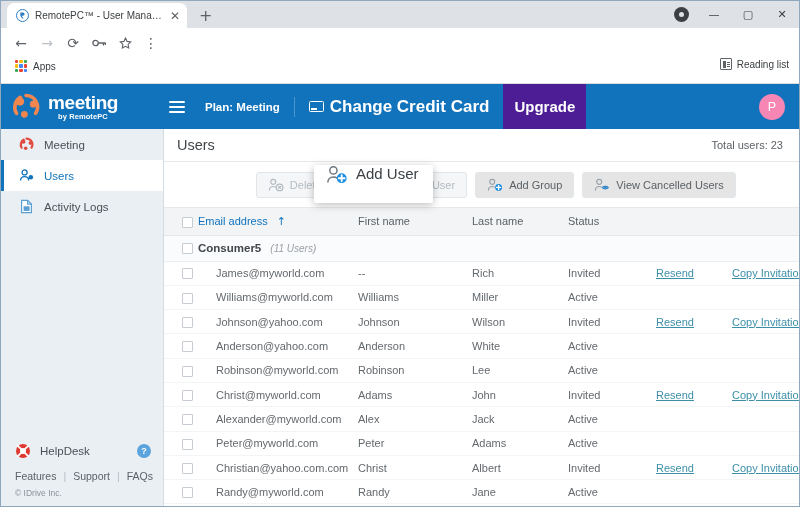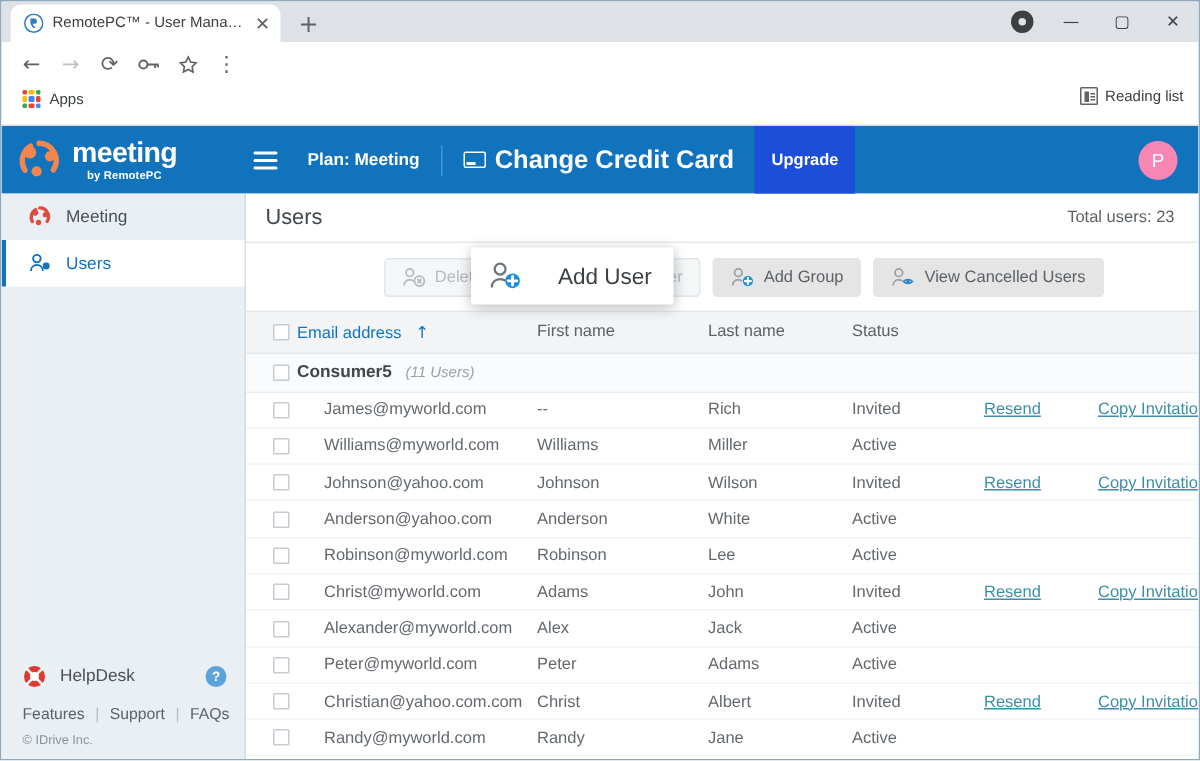--- a/index.html
+++ b/index.html
@@ -252,23 +252,23 @@
     border-radius: 1.5px;
     position: relative;
     flex: none;
   }
   .cc-icon::before {
     content:""; position:absolute; left:1.5px; bottom:1.5px;
     width: 6px; height: 1.5px; background: #ffffff;
   }
   .upgrade-btn {
     margin-left: 14px;
-    background: #1d4ed8;
+    background: #4c1d95;
     color: #ffffff;
-    font-size: 11px; font-weight: bold;
+    font-size: 15px; font-weight: bold;
     padding: 21px 11px;
     border-radius: 3px;
     border: none;
     cursor: pointer;
     font-family: "Liberation Sans", sans-serif;
   }
   .avatar {
     position: absolute;
     right: 14px;
     width: 26px; height: 26px;
@@ -398,22 +398,22 @@
 
   
   .addusr-hover {
     position: absolute;
     left: 150px;
     top: 3px;
     height: 38px;
     background: #ffffff;
     box-shadow: 0 2px 9px rgba(0,0,0,0.26);
     border-radius: 2px;
-    display: flex; align-items: center;
-    gap: 24px;
+    display: flex; 
+    gap: 8px;
     padding: 0 14px 0 12px;
     cursor: pointer;
     z-index: 30;
   }
   .addusr-hover .lbl {
     font-size: 15px;
     color: #3b4045;
   }
 
   
@@ -601,20 +601,30 @@
           <span class="side-icon">
             <svg width="15" height="15" viewBox="0 0 15 15">
               <circle cx="5.6" cy="4.4" r="2.5" fill="none" stroke="#1173bc" stroke-width="1.3"></circle>
               <path d="M1.6 12.6c0-2.4 1.8-3.9 4-3.9s4 1.5 4 3.9" fill="none" stroke="#1173bc" stroke-width="1.3"></path>
               <circle cx="11.8" cy="9.3" r="2.3" fill="#1173bc"></circle>
             </svg>
           </span>
           <span>Users</span>
         </div>
 
+        <div class="side-item">
+          <span class="side-icon">
+            <svg width="15" height="15" viewBox="0 0 15 15">
+              <path d="M2.6 1.4h6l3.8 3.7v8.5h-9.8z" fill="#ffffff" stroke="#5a9fd4" stroke-width="1.2"></path>
+              <path d="M8.6 1.4v3.8h3.8" fill="none" stroke="#5a9fd4" stroke-width="1.2"></path>
+              <rect x="4.6" y="7.3" width="6" height="4.6" fill="#5a9fd4"></rect>
+            </svg>
+          </span>
+          <span>Activity Logs</span>
+        </div>
 
         <div class="side-spacer"></div>
 
         <div class="helpdesk-row">
           <span class="side-icon">
             <svg width="16" height="16" viewBox="0 0 16 16">
               <circle cx="8" cy="8" r="7" fill="#e03a30"></circle>
               <circle cx="8" cy="8" r="3" fill="#ffffff"></circle>
               <path d="M2.6 2.6l3.3 3.3M13.4 2.6l-3.3 3.3M2.6 13.4l3.3-3.3M13.4 13.4l-3.3-3.3" stroke="#ffffff" stroke-width="1.8" stroke-linecap="round"></path>
             </svg>

